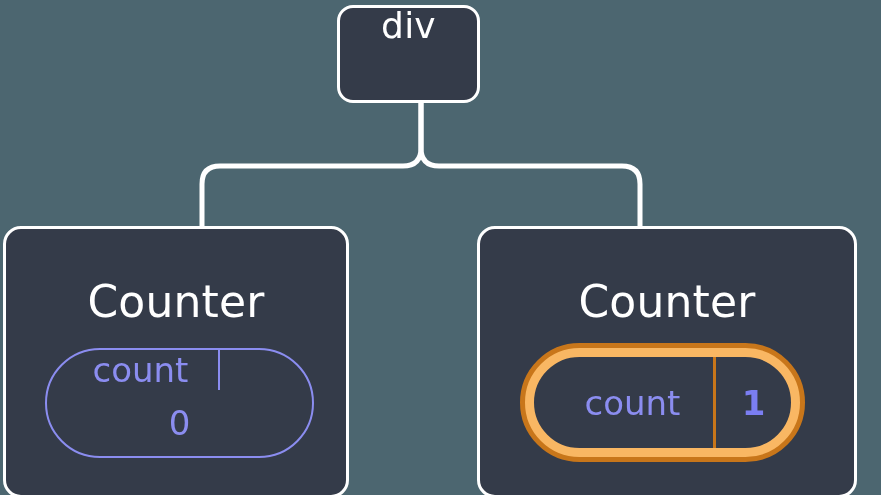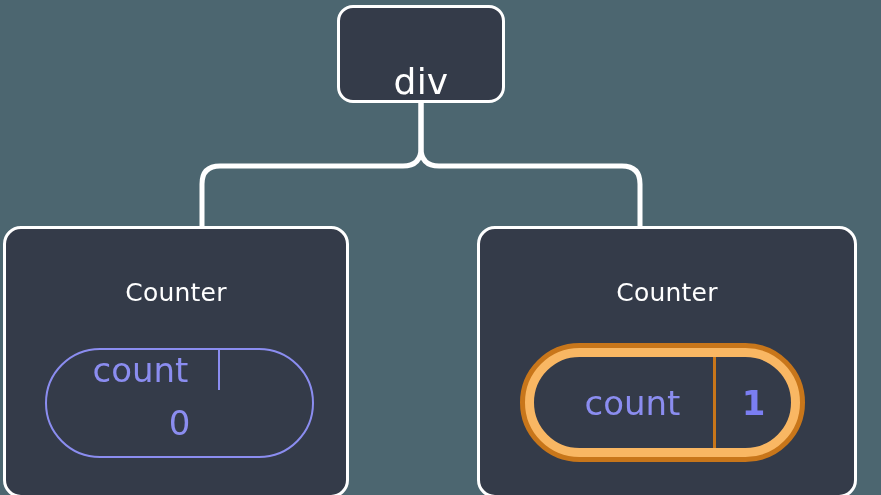--- a/index.html
+++ b/index.html
@@ -35,24 +35,24 @@
     background: #343b49;
     border: 3px solid #ffffff;
     border-radius: 16px;
     box-sizing: border-box;
   }
 
   
   #node-div {
     left: 337px;
     top: 5px;
-    width: 168px;
+    width: 143px;
     height: 98px;
     display: flex;
-    align-items: flex-end;
+    align-items: flex-start;
     justify-content: center;
   }
   #node-div .node-label {
     color: #ffffff;
     font-size: 36px;
     letter-spacing: 0.2px;
     line-height: 1;
   }
 
   
@@ -69,21 +69,21 @@
     height: 272px;
   }
   #card-right {
     left: 477px;
     top: 226px;
     width: 380px;
     height: 272px;
   }
   .card-title {
     color: #ffffff;
-    font-size: 25px;
+    font-size: 44px;
     line-height: 1;
     margin-top: 51px;
     letter-spacing: 0.2px;
   }
 
   
   .pill {
     position: absolute;
     box-sizing: border-box;
     display: flex;

